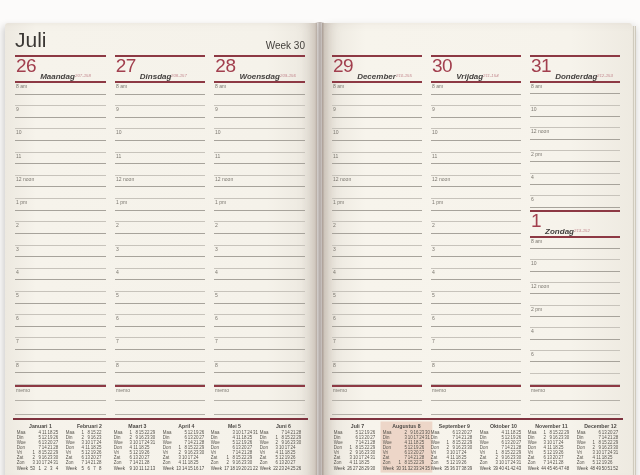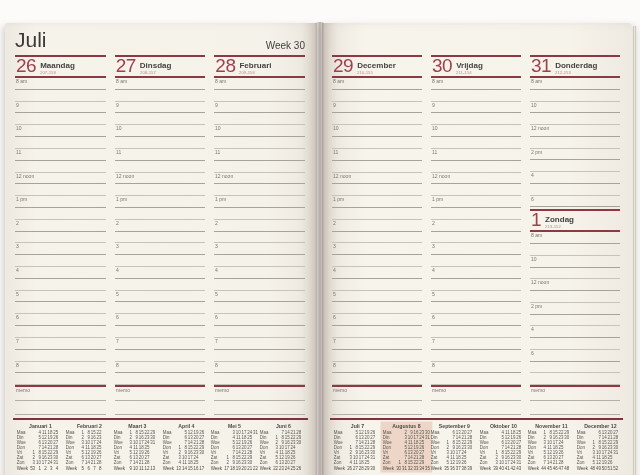--- a/index.html
+++ b/index.html
@@ -53,21 +53,21 @@
     flex:0 0 18px;
     border-top:2px solid var(--accent-maroon,#8d3944);
     border-bottom:2px solid var(--accent-maroon,#8d3944);
     display:flex;align-items:flex-start;gap:4px;padding:0 1px;
   }
   .day-head.sub{margin-top:2px;}
   .day-num{
     font-size:19px;line-height:18px;color:var(--day-number-red,#a23f4e);
     letter-spacing:-0.5px;
   }
-  .day-meta{display:flex;flex-direction:column;padding-top:5px;min-width:0;}
+  .day-meta{display:flex;flex-direction:row;padding-top:16px;min-width:0;font-style:italic;}
   .day-name{font-size:8px;font-weight:bold;line-height:8px;color:#454240;white-space:nowrap;}
   .day-doy{
     font-size:6px;line-height:6px;color:var(--doy-pink,#c48a90);
     transform:scale(0.72);transform-origin:0 0;white-space:nowrap;
   }
   .slots{display:flex;flex-direction:column;min-height:0;}
   .slot{flex:1;position:relative;border-bottom:1px solid var(--line-gray,#a7a39b);}
   .slot.half{border-bottom-color:var(--line-light,#c7c3bb);}
   .slot-label{
     position:absolute;top:1px;left:1px;
@@ -243,21 +243,21 @@
             <div class="memo-row">
               <span class="slot-label">memo</span>
             </div>
             <div class="memo-row"></div>
           </div>
         </div>
         <div class="day-col">
           <div class="day-head">
             <span class="day-num">28</span>
             <span class="day-meta">
-              <span class="day-name">Februari</span>
+              <span class="day-name">Woensdag</span>
               <span class="day-doy">209-156</span>
             </span>
           </div>
           <div class="slots" style="flex-grow: 26;">
             <div class="slot">
               <span class="slot-label">8 am</span>
             </div>
             <div class="slot half"></div>
             <div class="slot">
               <span class="slot-label">9</span>

